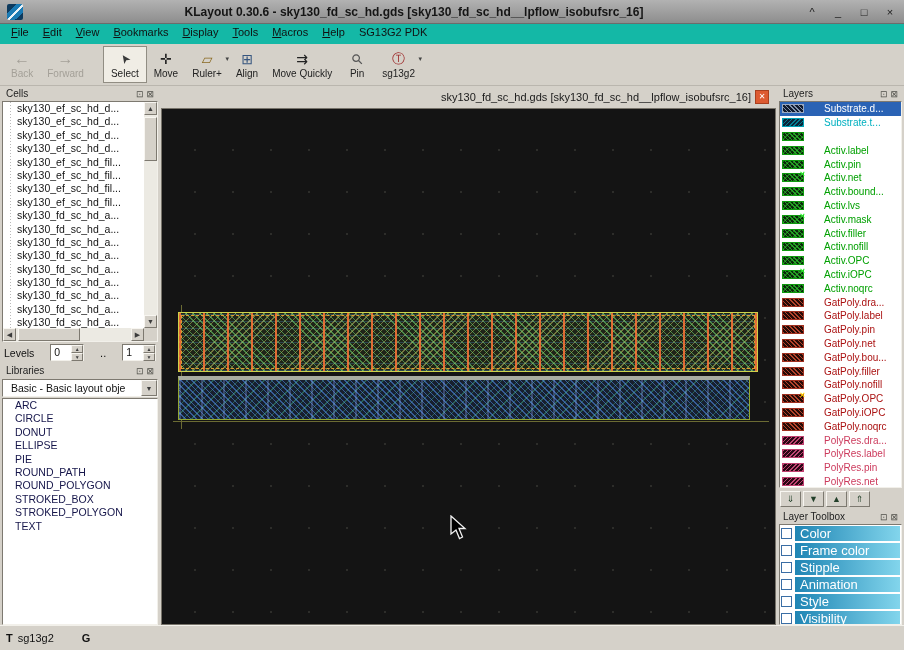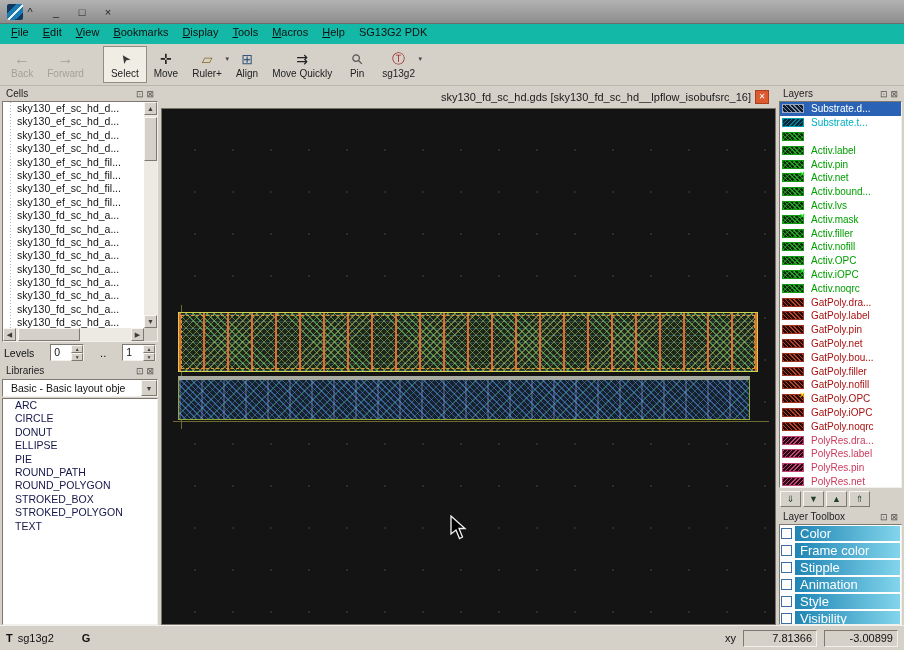--- a/index.html
+++ b/index.html
@@ -123,21 +123,21 @@
       repeating-linear-gradient(90deg, rgba(140,170,255,0.30) 0 2px, rgba(0,0,0,0) 2px 22px),
       repeating-linear-gradient(45deg, rgba(85,150,255,0.50) 0 1px, rgba(0,0,0,0) 1px 4px),
       repeating-linear-gradient(135deg, rgba(80,215,160,0.35) 0 1px, rgba(0,0,0,0) 1px 6px);
     background-color:#17202e; }
   .mouse-cursor { position:absolute; left:450px; top:515px; }
 
   
   .right-panel { position:absolute; left:777px; top:86px; width:127px; height:539px;
     display:flex; flex-direction:column; padding:0 2px; }
   .layers-list { height:387px; flex:none; }
-  .layer-row { height:13.8px; display:flex; align-items:center; gap:7px; padding:0 2px;
+  .layer-row { height:13.8px; display:flex; align-items:center; gap:20px; padding:0 2px;
     overflow:hidden; }
   .layer-row.selected { background:#2a63b5; }
   .licon { width:22px; height:9px; flex:none; position:relative; border:1px solid transparent; }
   .licon .mk { position:absolute; right:-2px; top:-4px; font-size:9px; font-weight:bold; line-height:9px; }
   .licon.substrate  { background:repeating-linear-gradient(45deg, rgba(175,195,225,0.7) 0 1px, rgba(0,0,0,0) 1px 3px) #101a2e; border-color:#9aa8c0; }
   .licon.substrate2 { background:repeating-linear-gradient(135deg, rgba(0,185,205,0.6) 0 1px, rgba(0,0,0,0) 1px 3px) #0a2438; border-color:#00a0b4; }
   .licon.activ   { background:repeating-linear-gradient(45deg, rgba(45,205,45,0.7) 0 1px, rgba(0,0,0,0) 1px 3px), repeating-linear-gradient(135deg, rgba(45,205,45,0.45) 0 1px, rgba(0,0,0,0) 1px 4px) #0b260b; border-color:#0f9a0f; }
   .licon.gatpoly { background:repeating-linear-gradient(45deg, rgba(225,85,55,0.75) 0 1px, rgba(0,0,0,0) 1px 3px) #260a06; border-color:#a03020; }
   .licon.polyres { background:repeating-linear-gradient(135deg, rgba(240,90,145,0.75) 0 1px, rgba(0,0,0,0) 1px 3px) #2a0614; border-color:#c04070; }
   .layer-name { font-size:10px; white-space:nowrap; overflow:hidden; }
@@ -160,20 +160,21 @@
   .sb-box { width:74px; height:17px; background:#d5d1c9; text-align:right; padding:1px 4px 0 0;
     border:1px solid; border-color:#7d7970 #f2f0ea #f2f0ea #7d7970; font-size:11px; }
 </style>
 </head>
 <body>
 
 <div id="root">
 
   <div class="titlebar">
     <div class="app-icon"></div>
+    <div class="win-title">KLayout 0.30.6 - sky130_fd_sc_hd.gds [sky130_fd_sc_hd__lpflow_isobufsrc_16]</div>
     <div class="win-btns">
       <span class="win-btn">^</span>
       <span class="win-btn">_</span>
       <span class="win-btn">□</span>
       <span class="win-btn">×</span>
     </div>
   </div>
 
   <div class="menubar">
       <span class="menu-item">File</span>
@@ -489,24 +490,19 @@
           <span class="tbx-check"></span>
           <div class="tbx-banner">Visibility</div>
         </div>
       </div>
   </div>
 
   <div class="statusbar">
     <span class="sb-t">T</span>
     <span>sg13g2</span>
     <span class="sb-g">G</span>
-    <span class="sb-right">
-      <span>xy</span>
-      <span class="sb-box">7.81366</span>
-      <span class="sb-box">-3.00899</span>
-    </span>
   </div>
 
   <svg class="mouse-cursor" width="18" height="26" viewBox="0 0 18 26">
     <polygon points="1,1 1,19 6,15 9.5,23.5 12.5,22 9,13.5 15,13.5" fill="#000" stroke="#f2f2f2" stroke-width="1.3"></polygon>
   </svg>
 
 </div>
 
 </body></html>

